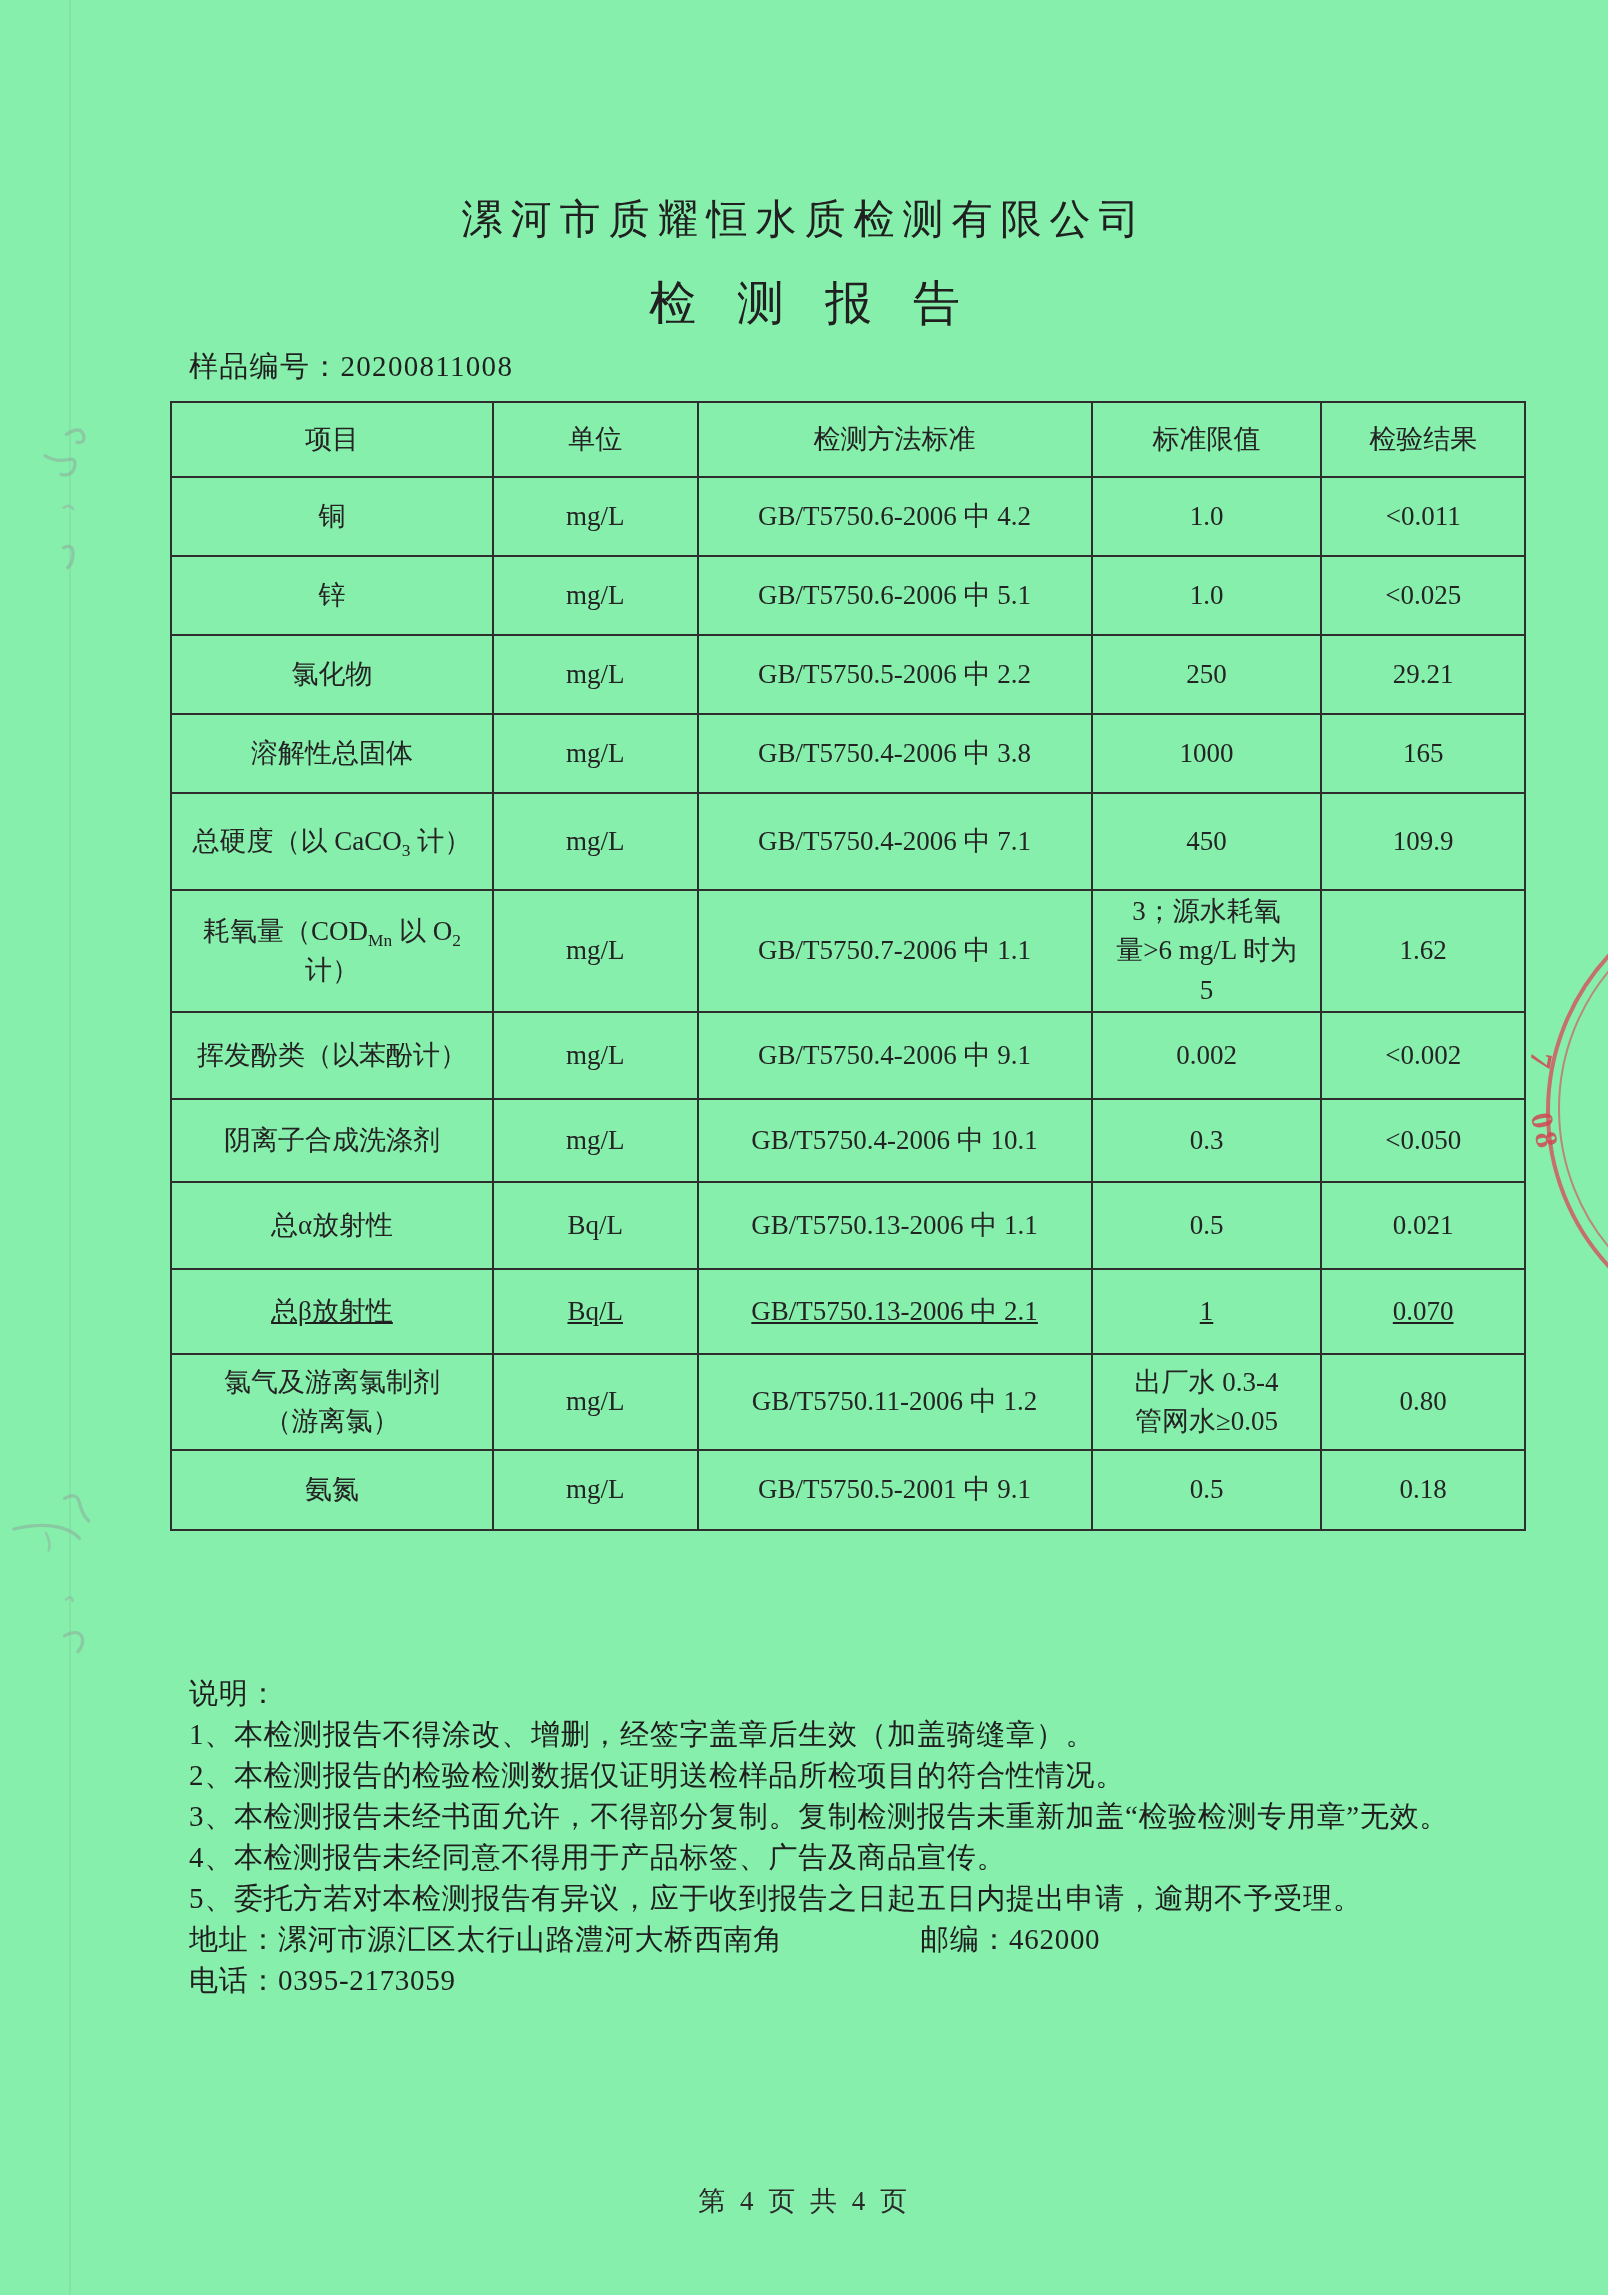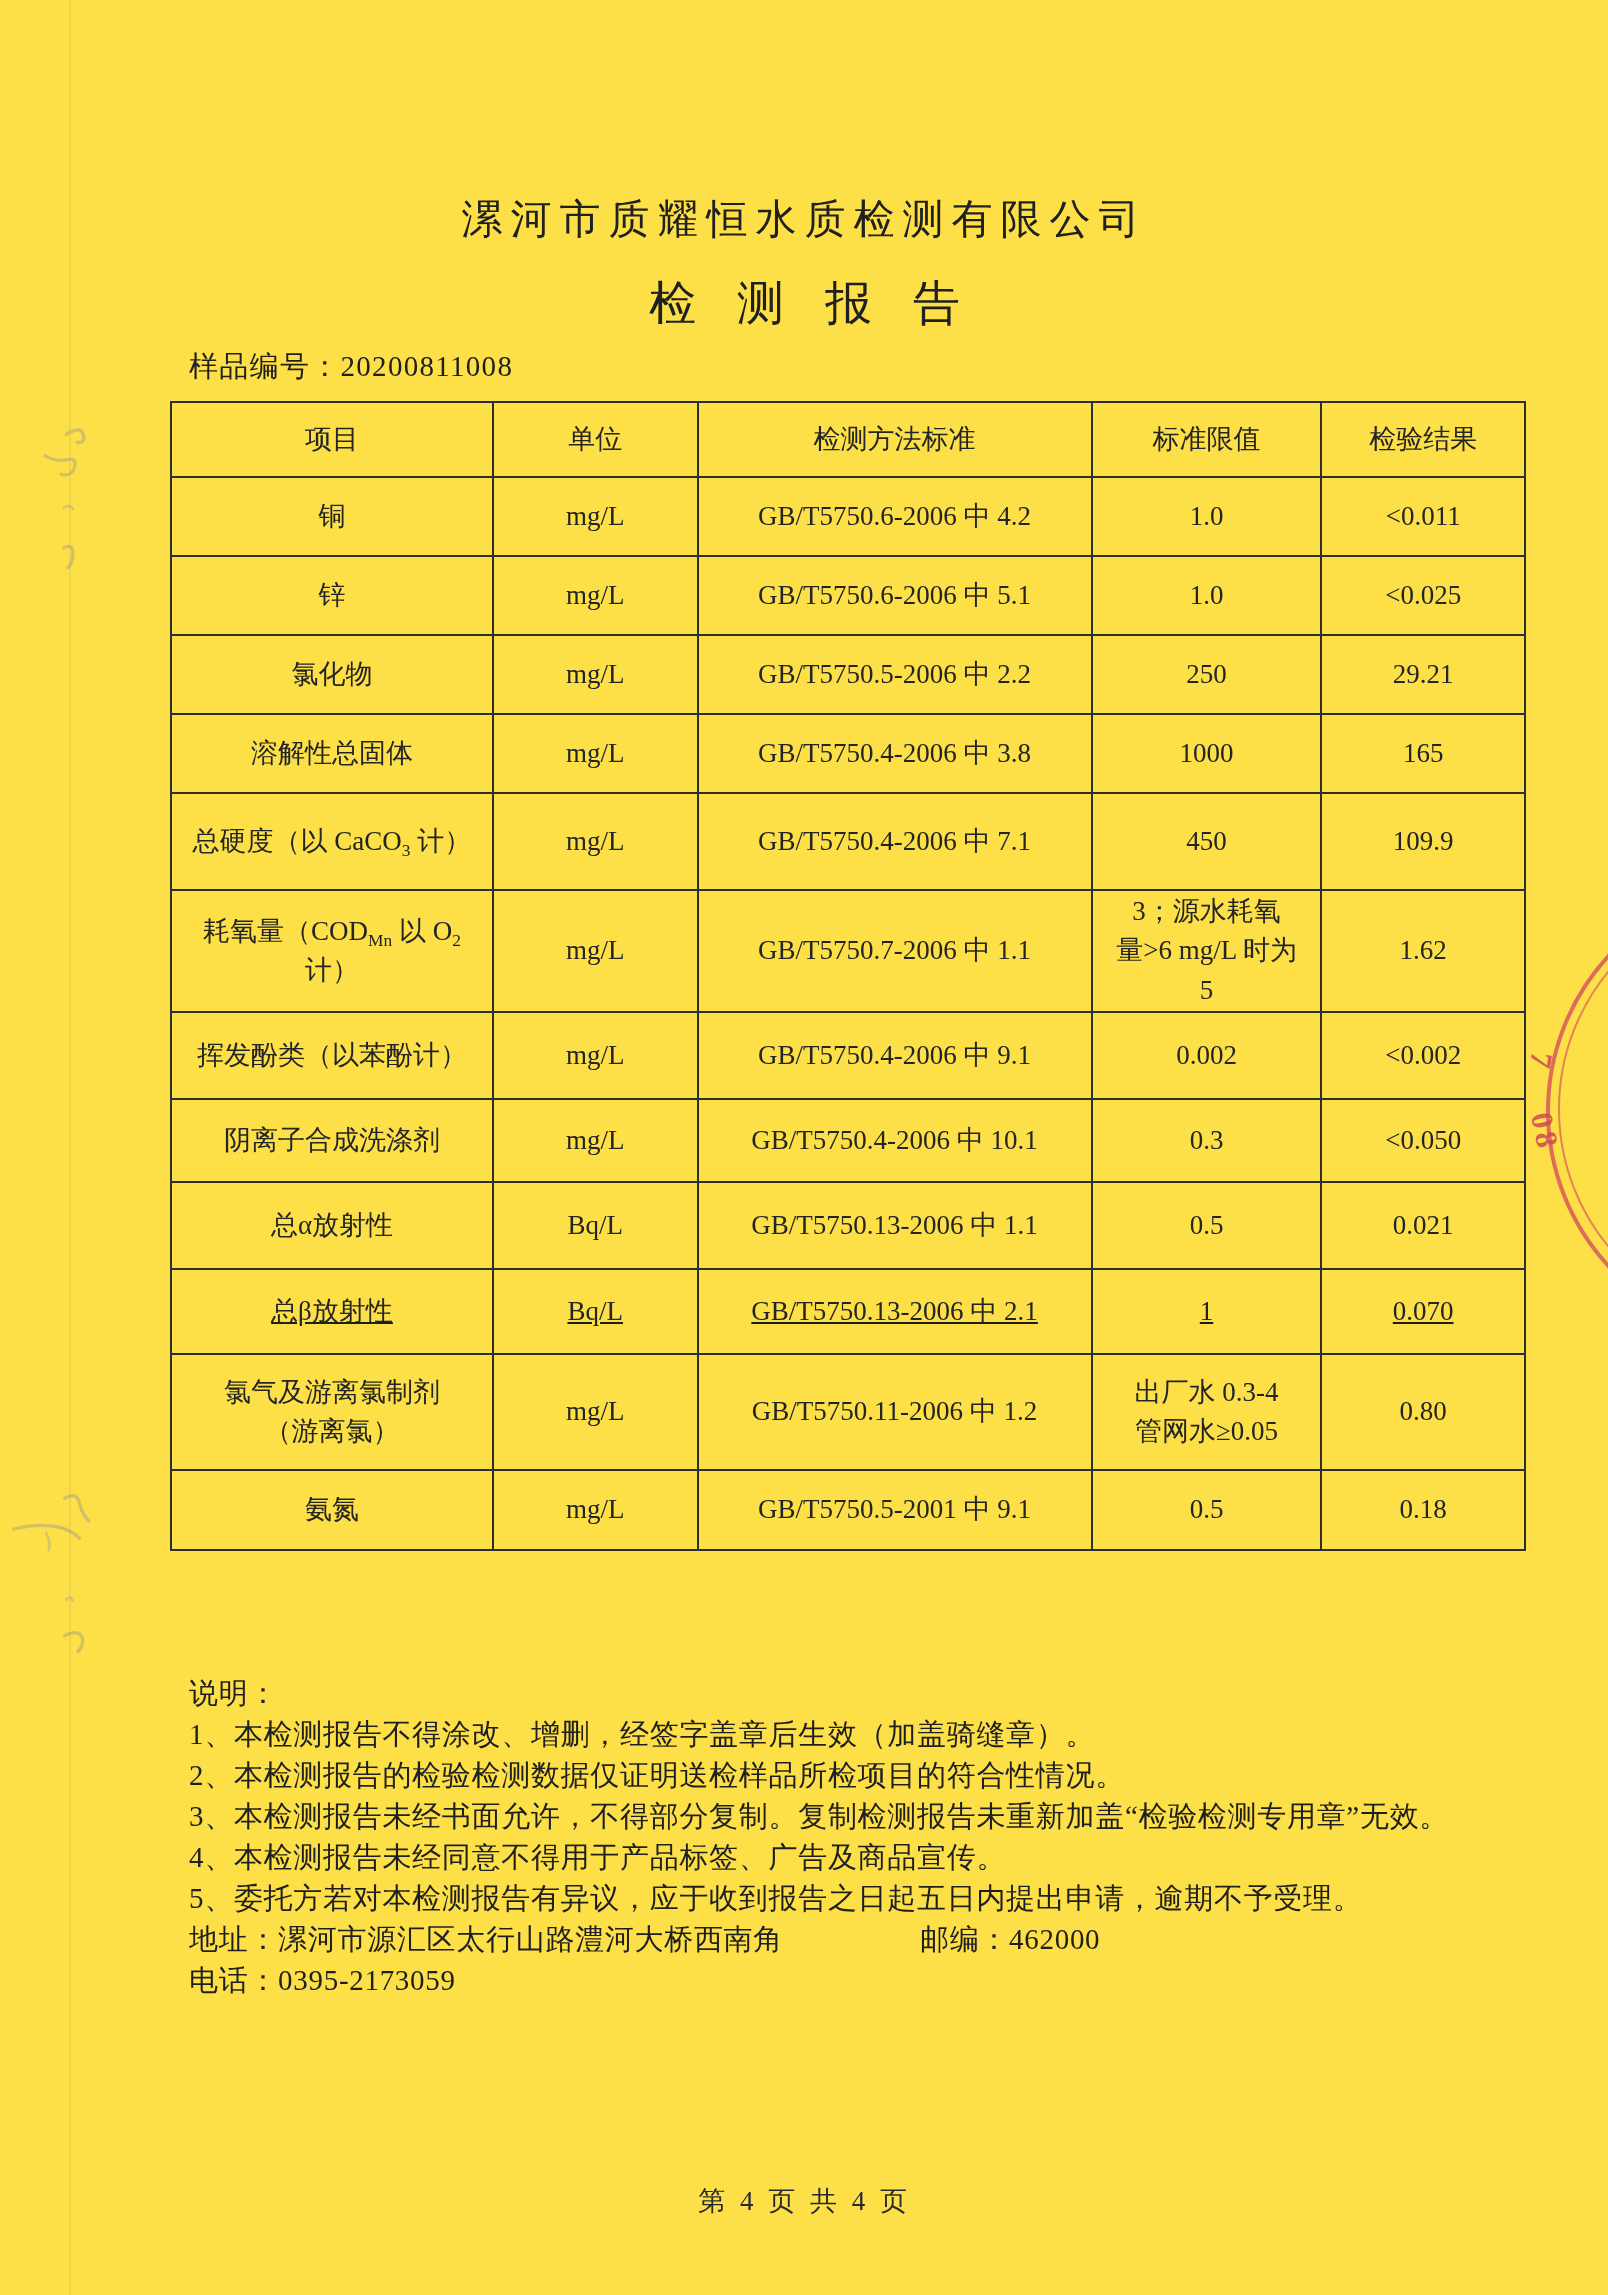--- a/index.html
+++ b/index.html
@@ -1,19 +1,19 @@
 <!DOCTYPE html>
 <html style="font-size:10.7px"><head>
 <meta charset="utf-8">
 <style>
   html,body{margin:0;padding:0;background:#e8e8e6;}
   #page{
     position:relative;
     width:1609px;height:2295px;
-    background:#fde047;
+    background:#86efac;
     overflow:hidden;
     font-family:"Liberation Serif","DejaVu Serif",serif;
     color:#1f1f1f;
   }
   
   #page::before{
     content:"";position:absolute;left:69px;top:0;width:2px;height:100%;
     background:rgba(120,120,125,.10);
   }
   .company-name{
@@ -48,21 +48,21 @@
   }
   table.results sub{font-size:17.4px;line-height:0;}
   tr.h-header{height:75px;}
   tr.h-std{height:79px;}
   tr.h-hard{height:97px;}
   tr.h-cod{height:122px;}
   tr.h-phen{height:87px;}
   tr.h-anion{height:83px;font-family:Liberation Serif, serif;}
   tr.h-alpha{height:87px;}
   tr.h-beta{height:85px;text-decoration:underline;}
-  tr.h-cl{height:116px;border-radius:21px;}
+  tr.h-cl{height:96px;border-radius:21px;}
   tr.h-nh{height:80px;}
   .notes{
     position:absolute;left:189px;top:1673px;width:1336px;
     font-size:29px;line-height:41px;letter-spacing:0.7px;
   }
   .notes div{white-space:nowrap;}
   .addr-row{position:relative;}
   .postcode-wrap{position:absolute;left:731px;top:0;}
   .page-footer{
     position:absolute;left:0;top:2183px;width:100%;

